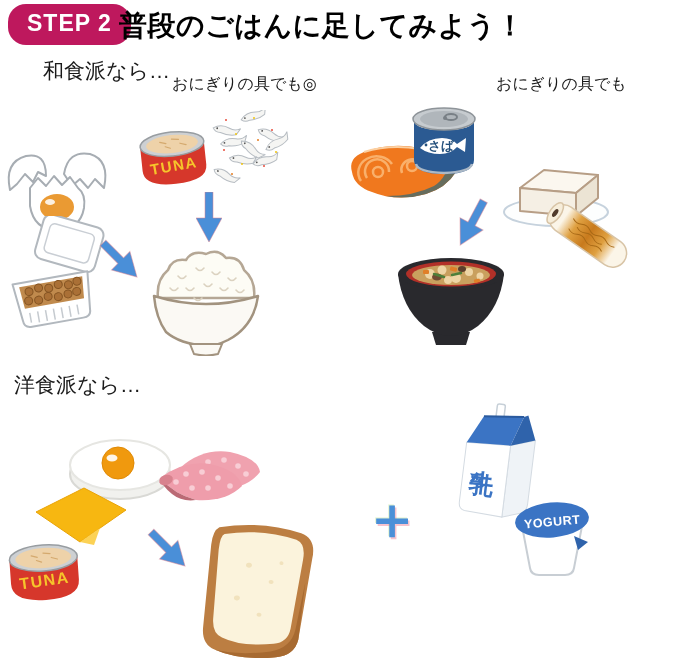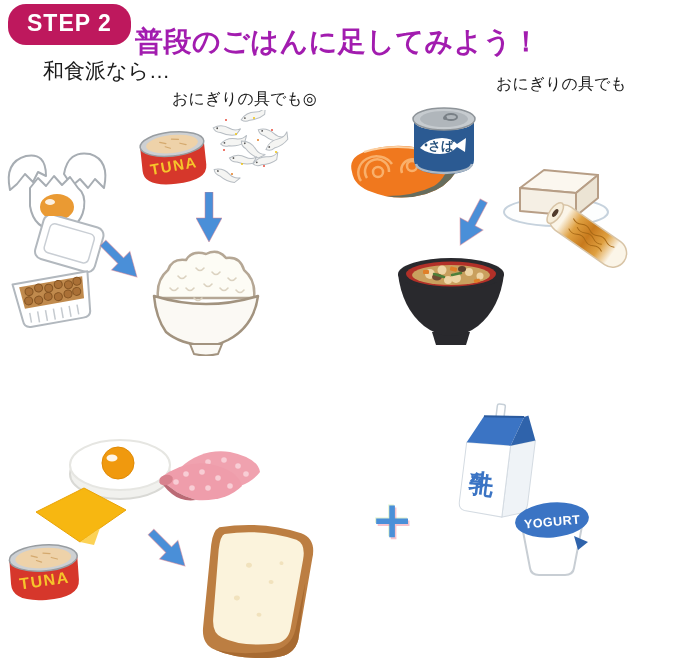--- a/index.html
+++ b/index.html
@@ -7,22 +7,22 @@
     position:relative;width:700px;height:664px;background:#ffffff;overflow:hidden;
     font-family:"Liberation Sans","DejaVu Sans",sans-serif;color:#1a1a1a;
   }
   .abs{position:absolute;}
   .badge{
     position:absolute;left:8px;top:4px;background:#be185d;color:#fff;
     font-size:23px;font-weight:600;padding:6px 19px 8px 19px;border-radius:18px;
     letter-spacing:1px;
   }
   .title{
-    position:absolute;left:119px;top:7px;margin:16px;font-size:28px;font-weight:700;
-    letter-spacing:0.5px;color:#a21caf;white-space:nowrap;font-family:Liberation Serif, serif;
+    position:absolute;left:119px;top:7px;margin:0;font-size:28px;font-weight:700;
+    letter-spacing:0.5px;color:#000000;white-space:nowrap;font-family:Liberation Serif, serif;
   }
   .sec-label{position:absolute;font-size:21px;font-weight:500;color:#1a1a1a;white-space:nowrap;}
   .note{position:absolute;font-size:16px;color:#1a1a1a;white-space:nowrap;}
   .plus{
     position:absolute;left:363px;top:489px;font-size:58px;font-weight:700;color:#4A8FD8;
     line-height:1;text-shadow:1.5px 1.5px 0 rgba(232,120,145,.45), -1px -1px 0 rgba(170,220,120,.35);
   }
   .milk-label{
     position:absolute;left:473px;top:451px;width:28px;font-size:24px;font-weight:700;
     color:#3B74C4;writing-mode:vertical-rl;text-orientation:upright;letter-spacing:2px;
@@ -33,22 +33,23 @@
 </style>
 </head>
 <body>
 
 <div class="canvas">
 
   <div class="badge">STEP 2</div>
   <h1 class="title">普段のごはんに足してみよう！</h1>
 
   <div class="sec-label" style="left:14px;top:57px;margin-left:29px;">和食派なら…</div>
-  <div class="note" style="left:172px;top:89px;">おにぎりの具でも◎</div>
+  <div class="note" style="left:172px;top:74px;">おにぎりの具でも◎</div>
   <div class="note" style="left:496px;top:74px;">おにぎりの具でも</div>
+  <div class="sec-label" style="left:14px;top:371px;">洋食派なら…</div>
 
   <svg class="abs" style="left:2px;top:146px;" width="112" height="92" viewBox="0 0 112 92">
     <path d="M8,44 Q2,16 24,10 Q44,6 44,30 L36,26 L31,36 L23,28 L15,38 Z" fill="#ffffff" stroke="#a7adb3" stroke-width="2" stroke-linejoin="round"></path>
     <path d="M62,28 Q66,4 88,8 Q108,14 102,42 L93,33 L86,42 L78,33 L70,40 Z" fill="#ffffff" stroke="#a7adb3" stroke-width="2" stroke-linejoin="round"></path>
     <path d="M28,42 L36,32 L44,40 L52,30 L60,39 L68,31 L76,42 Q84,48 82,62 Q78,84 55,84 Q32,84 28,60 Z" fill="#ffffff" stroke="#a7adb3" stroke-width="2" stroke-linejoin="round"></path>
     <ellipse cx="55" cy="61" rx="17" ry="13" fill="#ea9a33"></ellipse>
     <ellipse cx="48" cy="56" rx="5" ry="3" fill="#ffffff" opacity="0.85"></ellipse>
   </svg>
 
   <svg class="abs" style="left:6px;top:216px;" width="100" height="112" viewBox="0 0 100 112">

